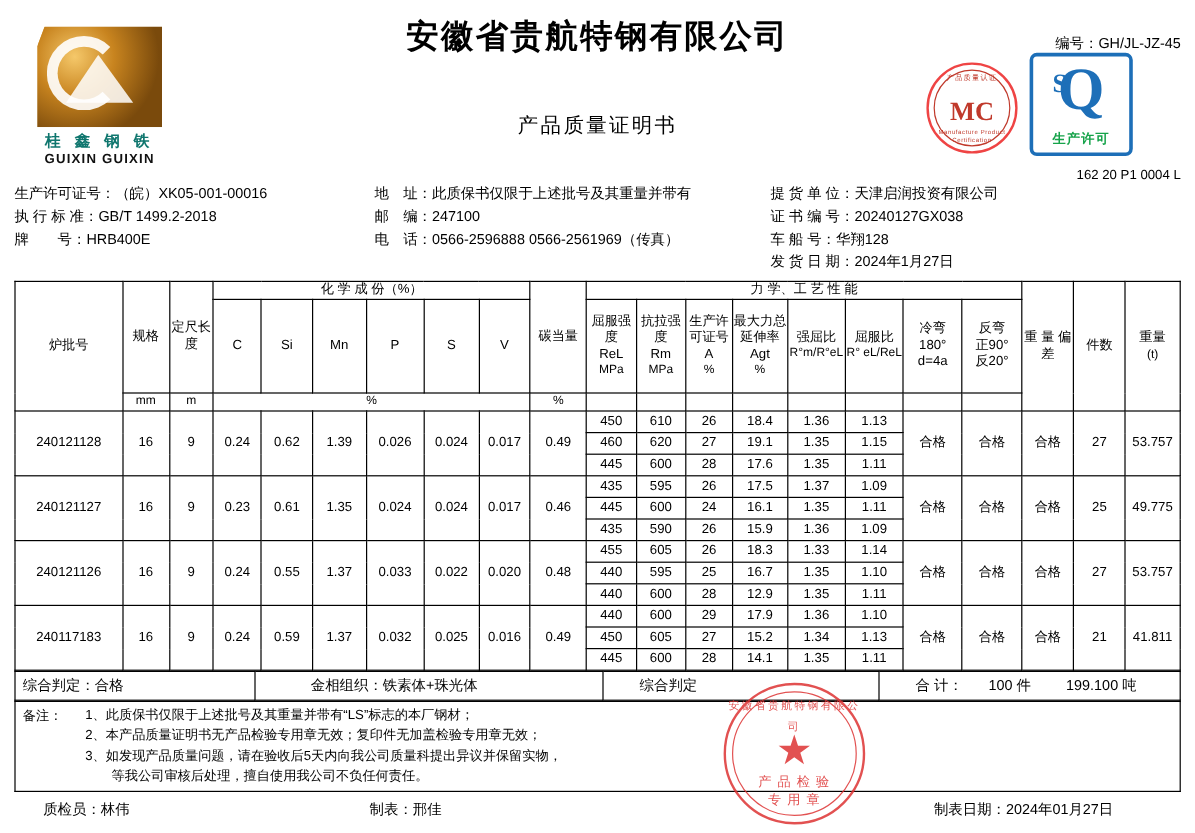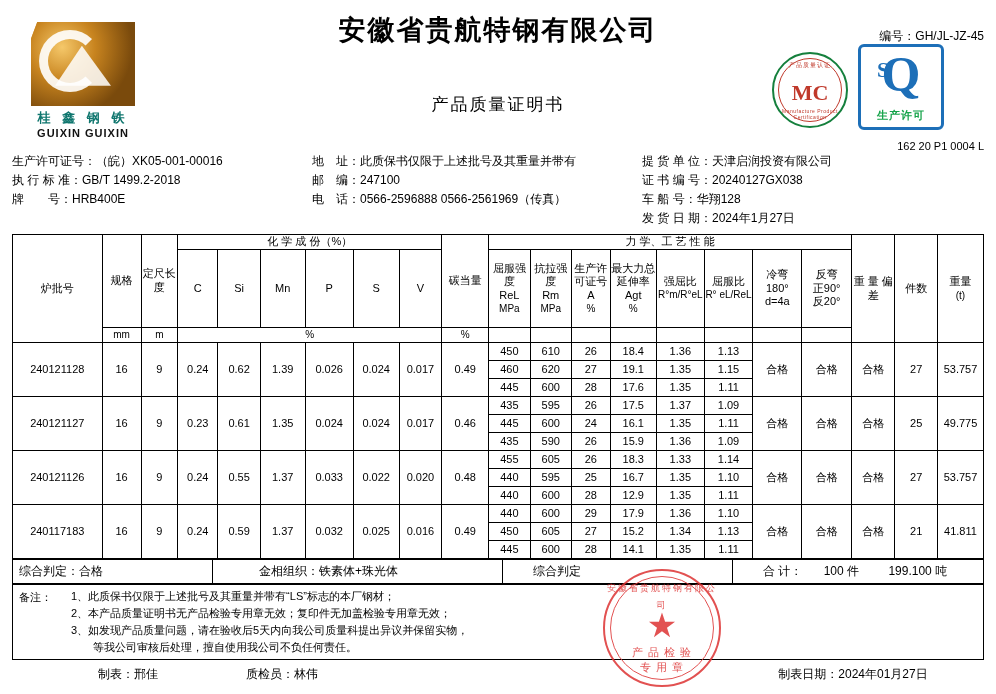--- a/index.html
+++ b/index.html
@@ -58,21 +58,21 @@
     position: absolute; left: 0; right: 0; top: 93px;
     text-align: center; font-size: 17px;
     font-family: "DejaVu Sans", sans-serif; letter-spacing: 2px;
   }
   .doc-no {
     position: absolute; right: 12px; top: 28px; font-size: 12px;
   }
   .seal-mc {
     position: absolute; right: 148px; top: 52px; width: 76px; height: 76px;
     border-radius: 50%;
-    border: 2px solid #15803d;
+    border: 2px solid #ef4444;
     color: #c0392b;
   }
   .seal-mc .mc-ring {
     position: absolute; inset: 4px; border-radius: 50%; border: 1px solid #c0392b;
   }
   .seal-mc .mc-txt {
     position: absolute; left: 0; right: 0; top: 26px; text-align: center;
     font-size: 22px; font-weight: bold; font-family: "Liberation Serif", serif;
   }
   .seal-mc .mc-top {
@@ -543,23 +543,23 @@
           <div class="s-b1">产 品 检 验</div>
           <div class="s-b2">专 用 章</div>
         </div>
       </td>
     </tr>
   </tbody>
     </table>
 
   <div class="sig-row">
     <div>
+      <span style="margin-left:24px">质检员：</span><span>林伟</span>
+    </div>
+    <div>
       <span style="margin-left:86px">制表：</span><span>邢佳</span>
-    </div>
-    <div>
-      <span style="margin-left:24px">质检员：</span><span>林伟</span>
     </div>
     <div>
       <span>制表日期：</span><span>2024年01月27日</span>
     </div>
   </div>
 
 </div>
 
 </body></html>

